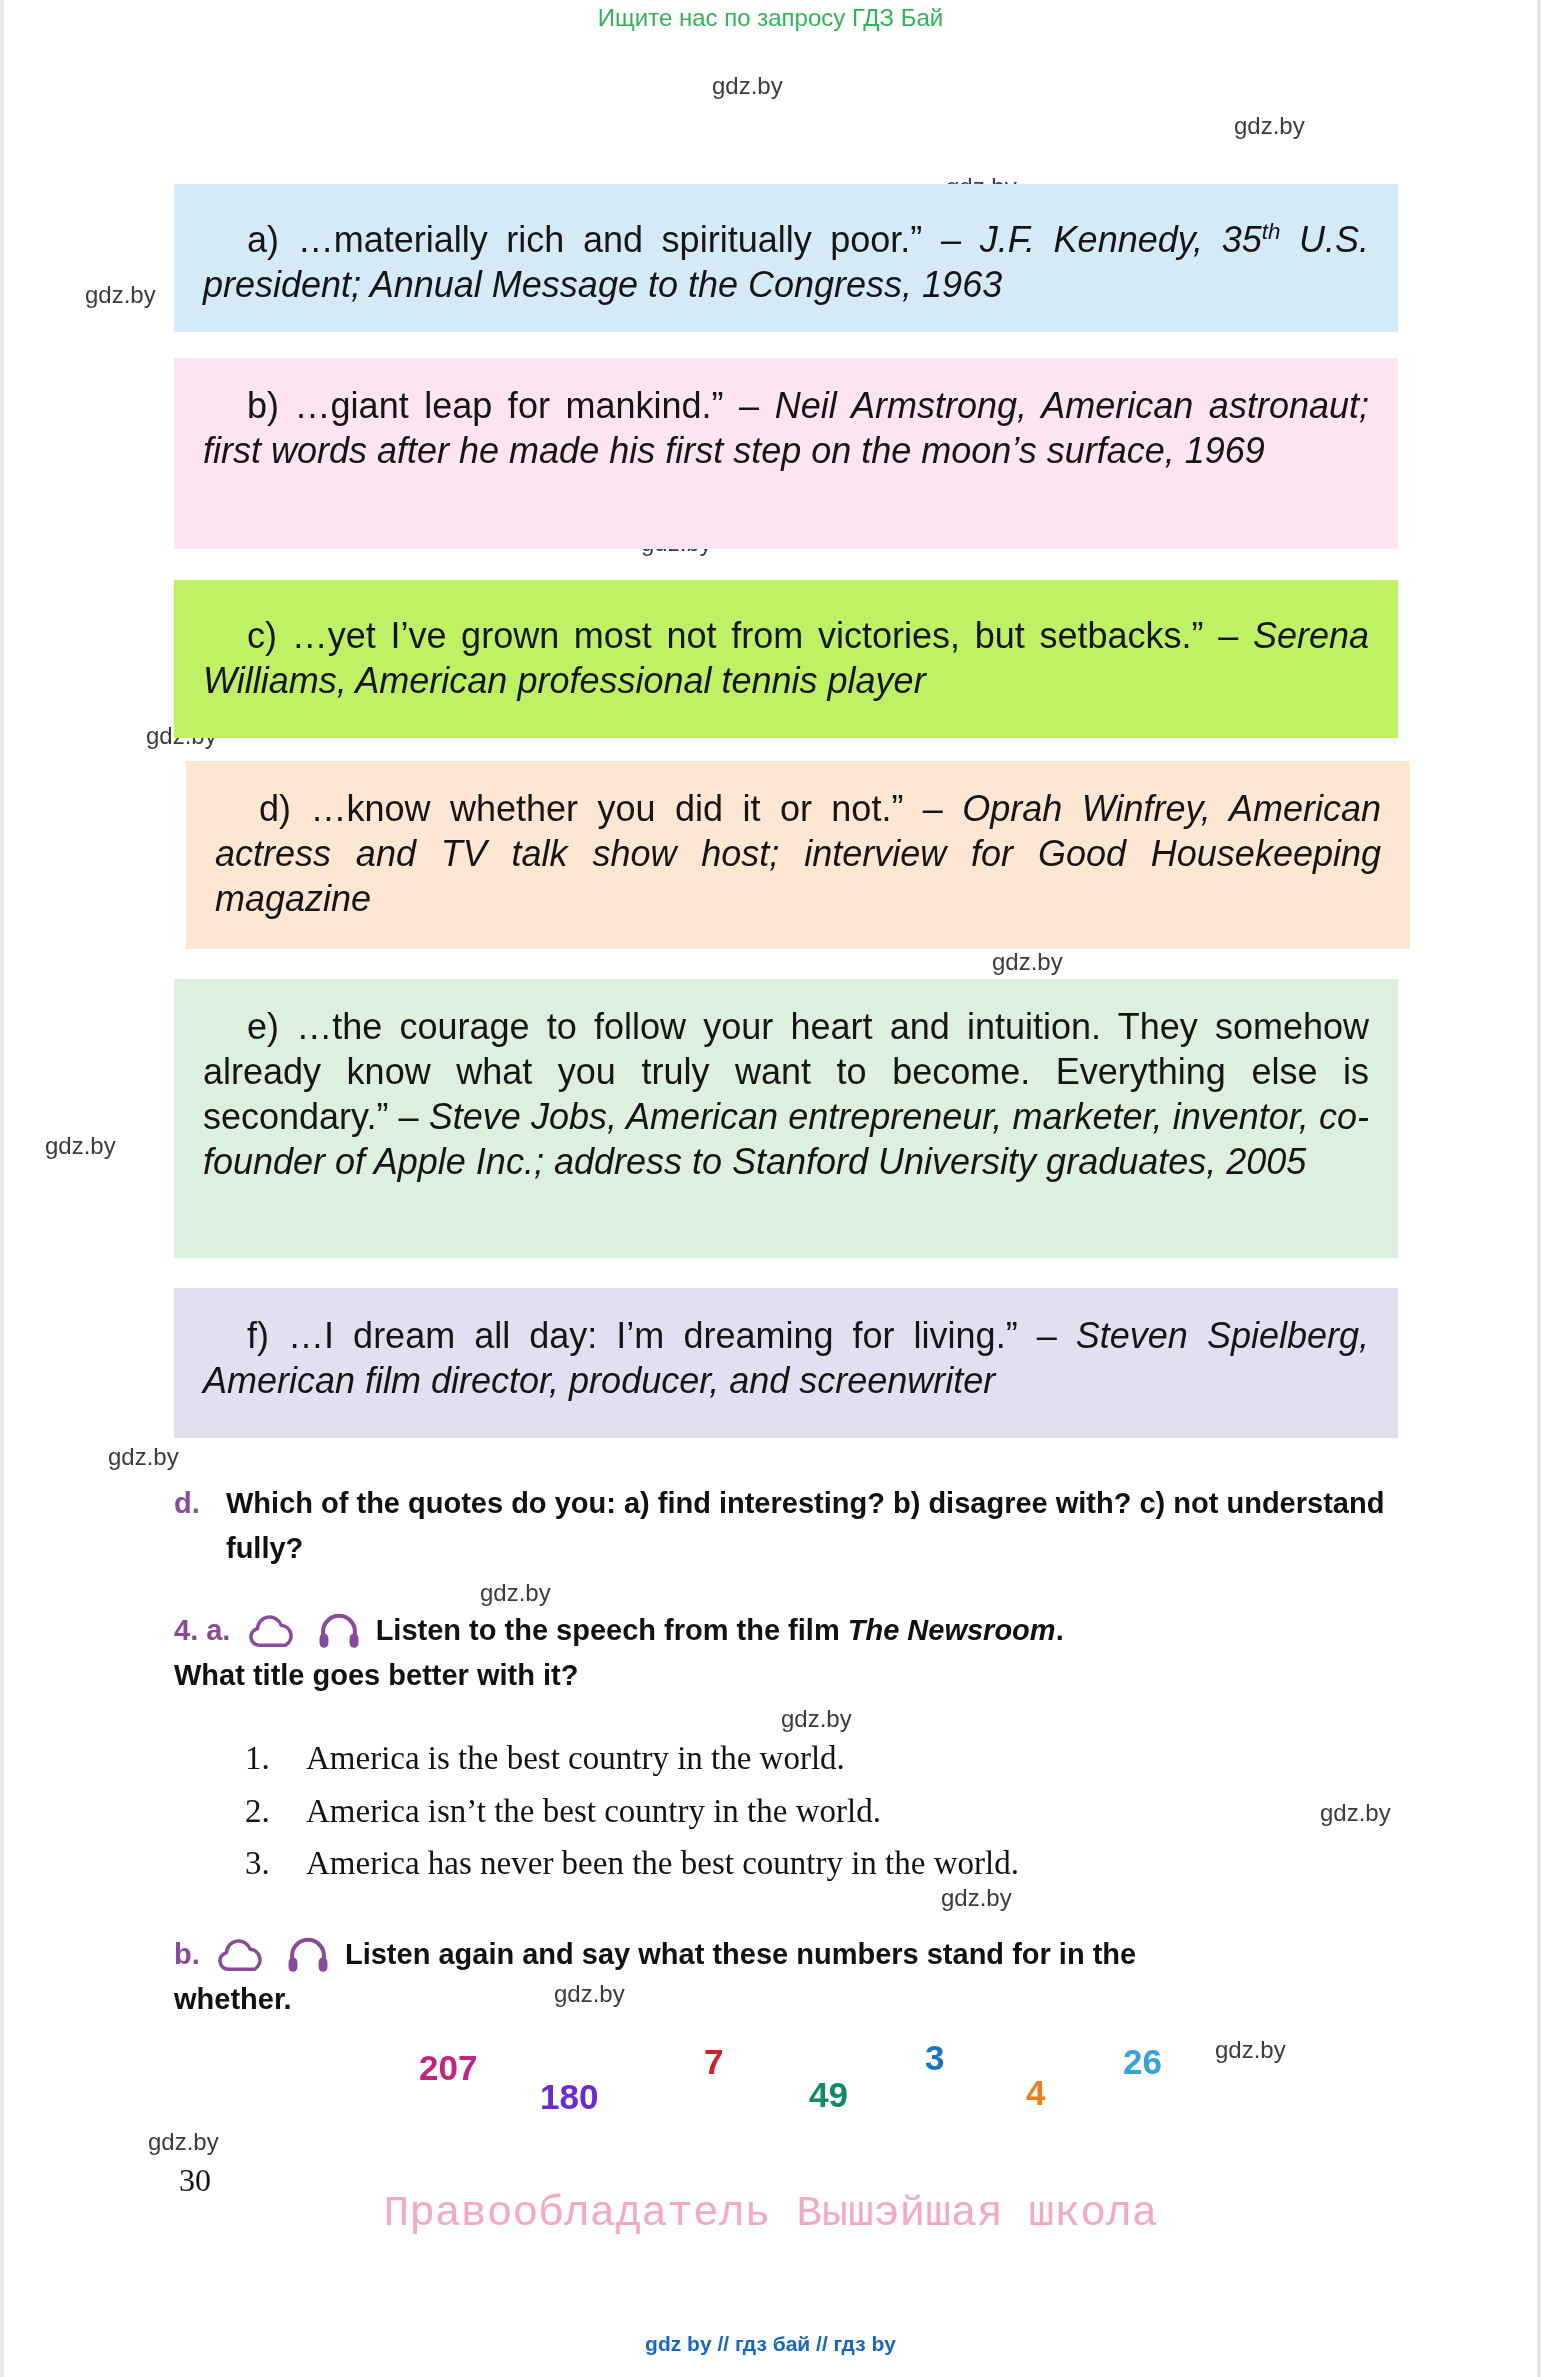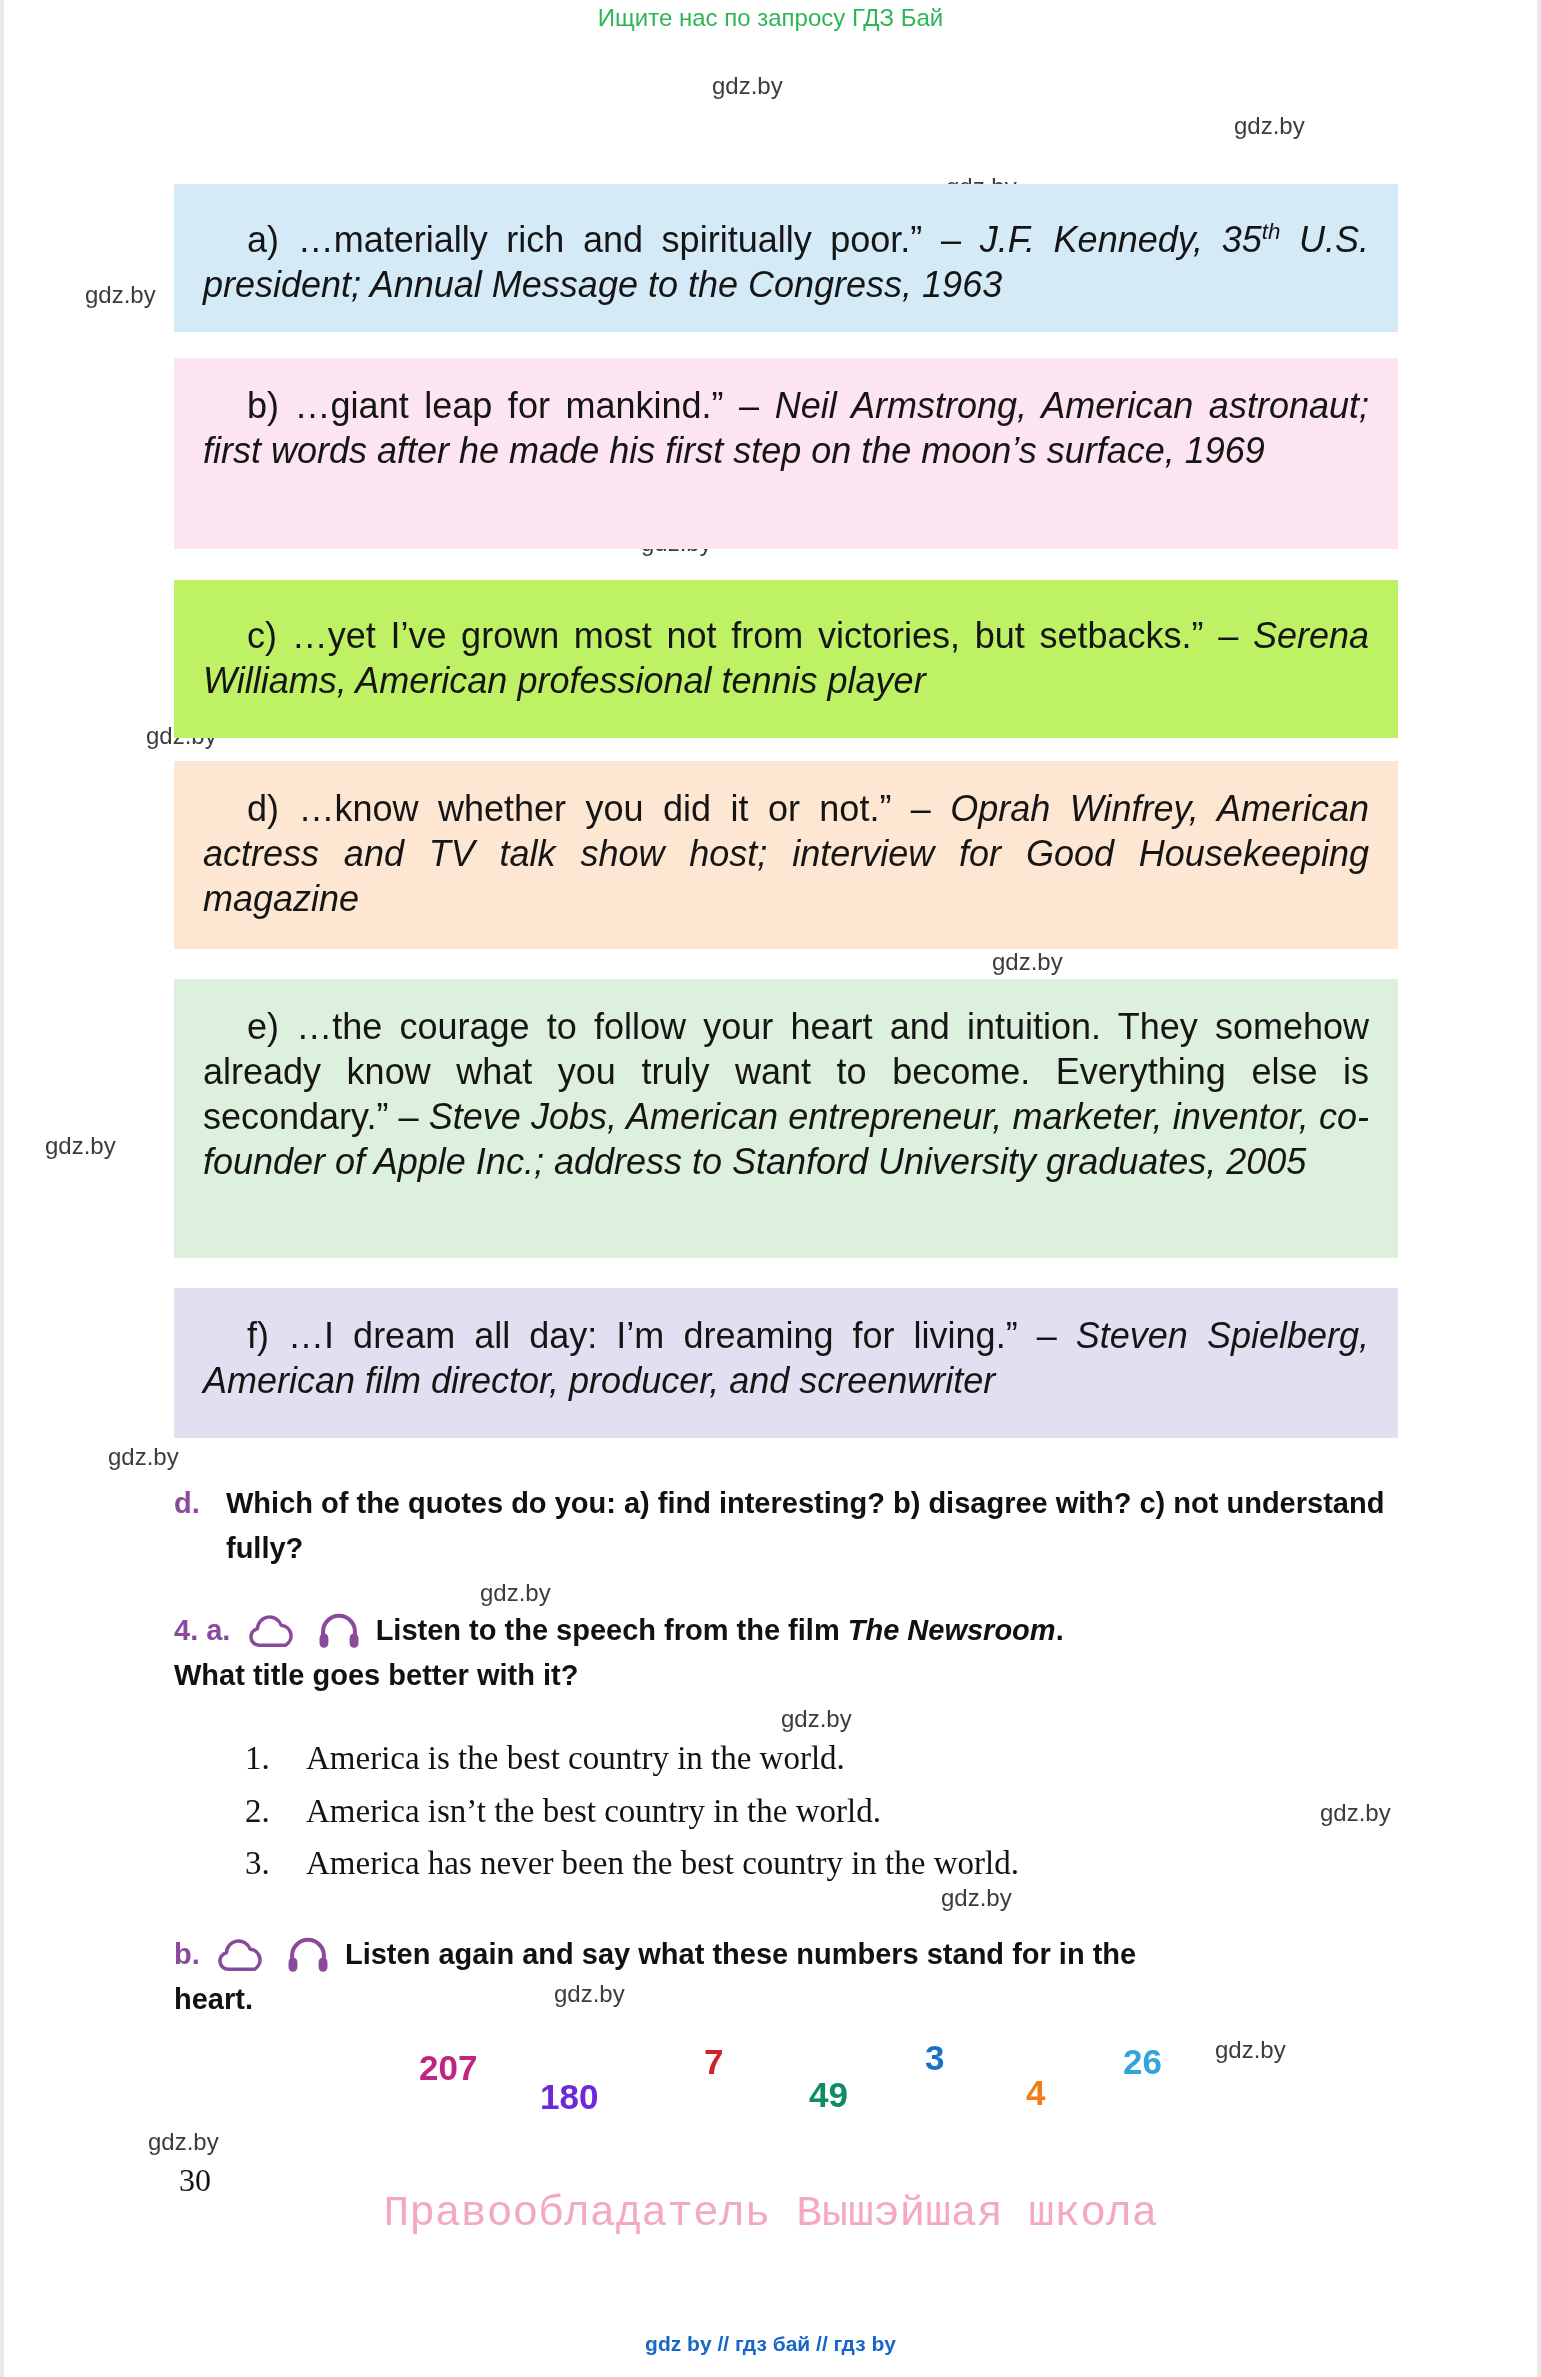--- a/index.html
+++ b/index.html
@@ -86,21 +86,21 @@
   </div>
 
   <div class="qbox" style="top: 580px; min-height: 158px; padding-top: 33px; background-color: #bef264;">
     <p>
       <span>c)</span>
       <span>…yet I’ve grown most not from victories, but setbacks.” –</span>
       <em class="attr">Serena Williams, American professional tennis player</em>
     </p>
   </div>
 
-  <div class="qbox" style="top: 761px; min-height: 188px; background-color: rgb(253, 231, 211);">
+  <div class="qbox" style="top: 761px; min-height: 188px; background-color: rgb(253, 231, 211); margin-left: 12px;">
     <p>
       <span>d)</span>
       <span>…know whether you did it or not.” –</span>
       <em class="attr">Oprah Winfrey, American actress and TV talk show host; interview for Good Housekeeping magazine</em>
     </p>
   </div>
 
   <div class="qbox" style="top: 979px; min-height: 279px; background-color: rgb(221, 239, 221);">
     <p>
       <span>e)</span>
@@ -166,21 +166,21 @@
     </span>
     <span class="icon">
       <svg width="46" height="42" viewBox="0 0 52 46">
         <path d="M8 32v-7a18 18 0 0 1 36 0v7" fill="none" stroke="#8a4a9c" stroke-width="4.5" stroke-linecap="round"></path>
         <rect x="4" y="27" width="10" height="16" rx="5" fill="#8a4a9c"></rect>
         <rect x="38" y="27" width="10" height="16" rx="5" fill="#8a4a9c"></rect>
       </svg>
     </span>
     <span>Listen again and say what these numbers stand for in the</span>
     <br>
-    <span>heart.</span>
+    <span>whether.</span>
   </div>
 
   <span class="num" style="left: 415px; top: 2048px; color: rgb(194, 37, 129);">207</span>
   <span class="num" style="left: 536px; top: 2077px; color: #6d28d9;">180</span>
   <span class="num" style="left: 700px; top: 2042px; color: rgb(214, 32, 39);">7</span>
   <span class="num" style="left: 805px; top: 2075px; color: rgb(15, 139, 104);">49</span>
   <span class="num" style="left: 921px; top: 2038px; color: rgb(20, 114, 200);">3</span>
   <span class="num" style="left: 1022px; top: 2073px; color: rgb(240, 125, 24);">4</span>
   <span class="num" style="left: 1119px; top: 2042px; color: rgb(51, 163, 220);">26</span>
 

